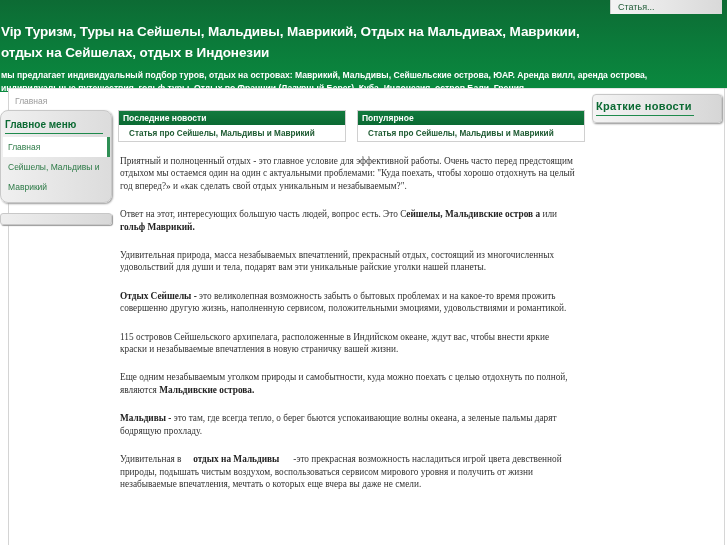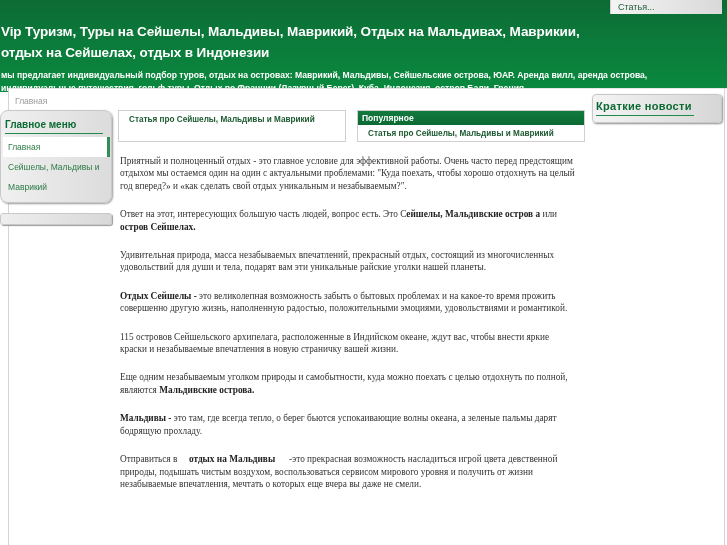--- a/index.html
+++ b/index.html
@@ -121,34 +121,35 @@
 <div class="left-menu">
   <div class="left-menu-title">Главное меню</div>
   <div class="left-menu-underline"></div>
   <div class="menu-item active" style="top:26px;">Главная</div>
   <div class="menu-item" style="top:66px;">Маврикий</div>
   <div class="menu-item" style="top:46px;">Сейшелы, Мальдивы и</div>
 </div>
 <div class="left-menu-2"></div>
 
 <div class="news-block" style="left:118px;">
+  <div class="news-head">Последние новости</div>
   <div class="news-link">Статья про Сейшелы, Мальдивы и Маврикий</div>
 </div>
 <div class="news-block" style="left:357px;">
   <div class="news-head">Популярное</div>
   <div class="news-link">Статья про Сейшелы, Мальдивы и Маврикий</div>
 </div>
 
 <div class="right-box">
   <div class="right-box-title">Краткие новости</div>
   <div class="right-box-underline"></div>
 </div>
 
 <div class="article">
   <p>Приятный и полноценный отдых  - это главное условие для эффективной работы. Очень часто перед предстоящим отдыхом мы остаемся один на один с актуальными проблемами: "Куда поехать, чтобы хорошо отдохнуть на целый год вперед?» и «как сделать свой отдых уникальным и незабываемым?".</p>
-  <p><span>Ответ на этот, интересующих большую часть людей, вопрос есть. Это С</span><b>ейшелы, Мальдивские остров а</b><span> или </span><b>остров Сейшелах.</b></p>
+  <p><span>Ответ на этот, интересующих большую часть людей, вопрос есть. Это С</span><b>ейшелы, Мальдивские остров а</b><span> или </span><b>гольф Маврикий.</b></p>
   <p>Удивительная природа, масса незабываемых впечатлений, прекрасный отдых, состоящий из многочисленных удовольствий   для души и тела, подарят вам эти уникальные райские уголки нашей планеты.</p>
-  <p><b>Отдых Сейшелы -</b><span>  это великолепная возможность забыть о бытовых проблемах и на какое-то время прожить совершенно другую жизнь, наполненную радостью, положительными эмоциями, удовольствиями и романтикой.</span></p>
+  <p><b>Отдых Сейшелы -</b><span>  это великолепная возможность забыть о бытовых проблемах и на какое-то время прожить совершенно другую жизнь, наполненную сервисом, положительными эмоциями, удовольствиями и романтикой.</span></p>
   <p>115 островов Сейшельского архипелага, расположенные в Индийском океане, ждут вас, чтобы внести яркие краски и незабываемые впечатления в новую страничку   вашей жизни.</p>
   <p><span>Еще одним незабываемым уголком природы и самобытности, куда можно поехать с целью отдохнуть по полной, являются </span><b>Мальдивские острова.</b></p>
   <p><b>Мальдивы   -</b><span> это там, где всегда тепло, о берег бьются успокаивающие волны океана, а зеленые пальмы дарят бодрящую прохладу.</span></p>
-  <p style="white-space:pre-wrap;"><span>Отправиться в     </span><b>отдых на Мальдивы</b><span>      -это прекрасная возможность насладиться игрой цвета девственной природы, подышать чистым воздухом, воспользоваться сервисом мирового уровня и получить от жизни незабываемые впечатления, мечтать о которых еще вчера вы даже не смели.</span></p>
+  <p style="white-space:pre-wrap;"><span>Удивительная в     </span><b>отдых на Мальдивы</b><span>      -это прекрасная возможность насладиться игрой цвета девственной природы, подышать чистым воздухом, воспользоваться сервисом мирового уровня и получить от жизни незабываемые впечатления, мечтать о которых еще вчера вы даже не смели.</span></p>
 </div>
 
 </body></html>

